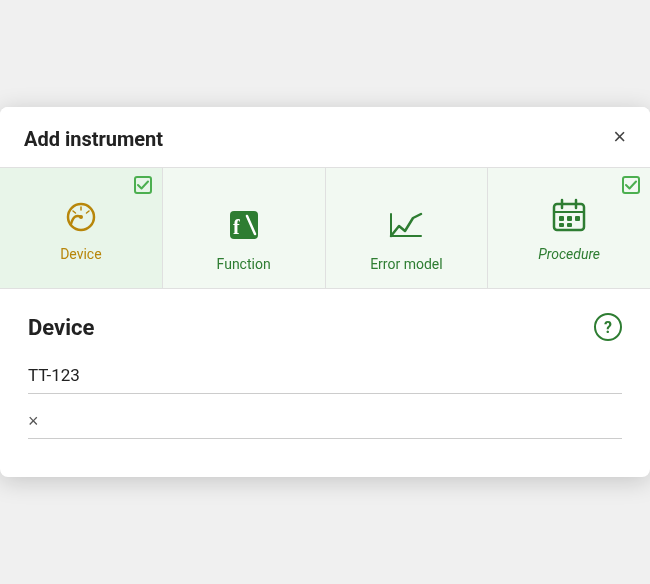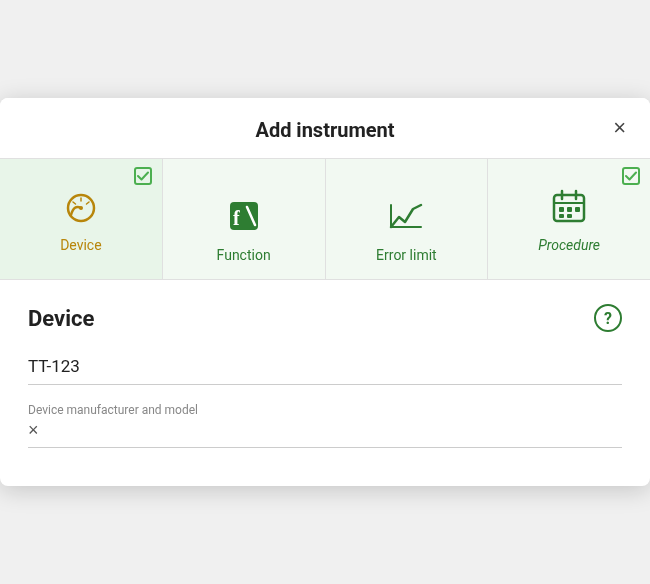--- a/index.html
+++ b/index.html
@@ -14,21 +14,21 @@
     .modal {
       width: 650px;
       background: #fff;
       border-radius: 8px;
       box-shadow: 0 4px 24px rgba(0,0,0,0.18);
       overflow: hidden;
     }
     .modal-header {
       display: flex;
       align-items: center;
-      justify-content: center;
+      justify-content: flex-start;
       padding: 20px 24px 16px;
       position: relative;
       background: #fff;
     }
     .modal-title {
       font-size: 20px;
       font-weight: 700;
       color: #222;
     }
     .close-btn {
@@ -206,21 +206,21 @@
     </div>
 
     <div class="tab">
       <div class="tab-icon" style="margin-top:28px;">
         <svg viewBox="0 0 38 38" fill="none" xmlns="http://www.w3.org/2000/svg">
           <polyline points="4,30 12,20 18,25 26,12 34,8" stroke="#2e7d32" stroke-width="2.5" stroke-linecap="round" stroke-linejoin="round" fill="none"></polyline>
           <line x1="4" y1="30" x2="34" y2="30" stroke="#2e7d32" stroke-width="2" stroke-linecap="round"></line>
           <line x1="4" y1="8" x2="4" y2="30" stroke="#2e7d32" stroke-width="2" stroke-linecap="round"></line>
         </svg>
       </div>
-      <span class="tab-label">Error limit</span>
+      <span class="tab-label">Error model</span>
     </div>
 
     <div class="tab">
       <div class="tab-check">
         <svg viewBox="0 0 12 10" fill="none" xmlns="http://www.w3.org/2000/svg">
           <polyline points="1,5 4.5,8.5 11,1.5" stroke="#4caf50" stroke-width="2" stroke-linecap="round" stroke-linejoin="round"></polyline>
         </svg>
       </div>
       <div class="tab-icon">
         <svg viewBox="0 0 38 38" fill="none" xmlns="http://www.w3.org/2000/svg">
@@ -248,19 +248,18 @@
     <div class="field">
       <div class="field-value">
         <span>TT-123</span>
       </div>
     </div>
 
     <div class="field">
     </div>
 
     <div class="field">
-      <div class="field-label">Device manufacturer and model</div>
       <div class="field-value">
         <button class="clear-btn">×</button>
       </div>
     </div>
   </div>
 </div>
 
 </body></html>

